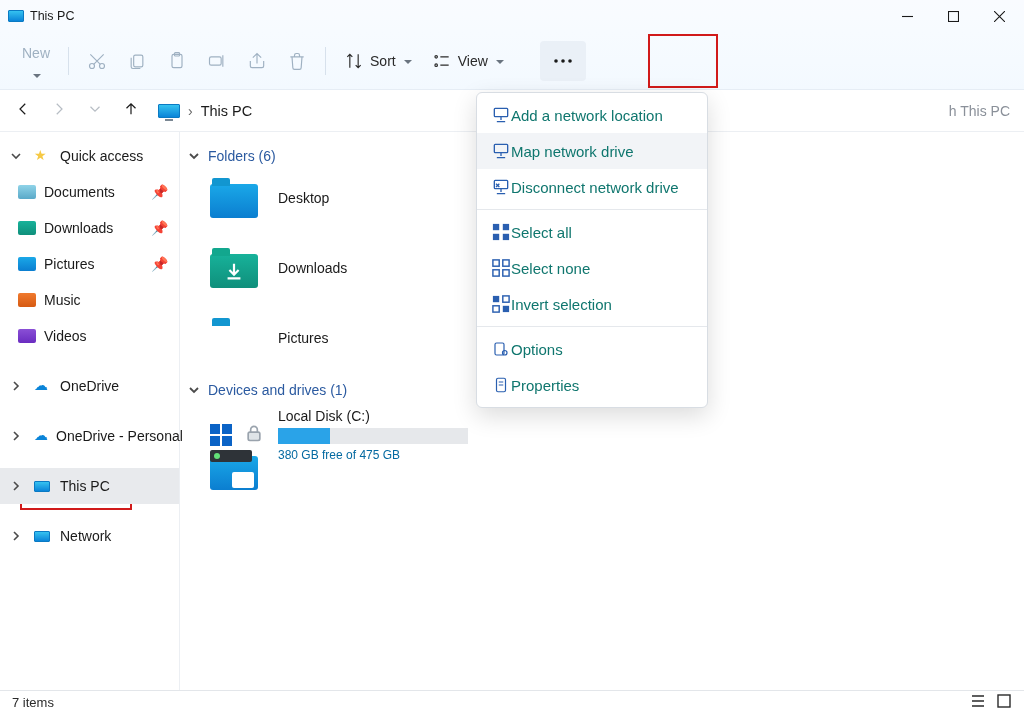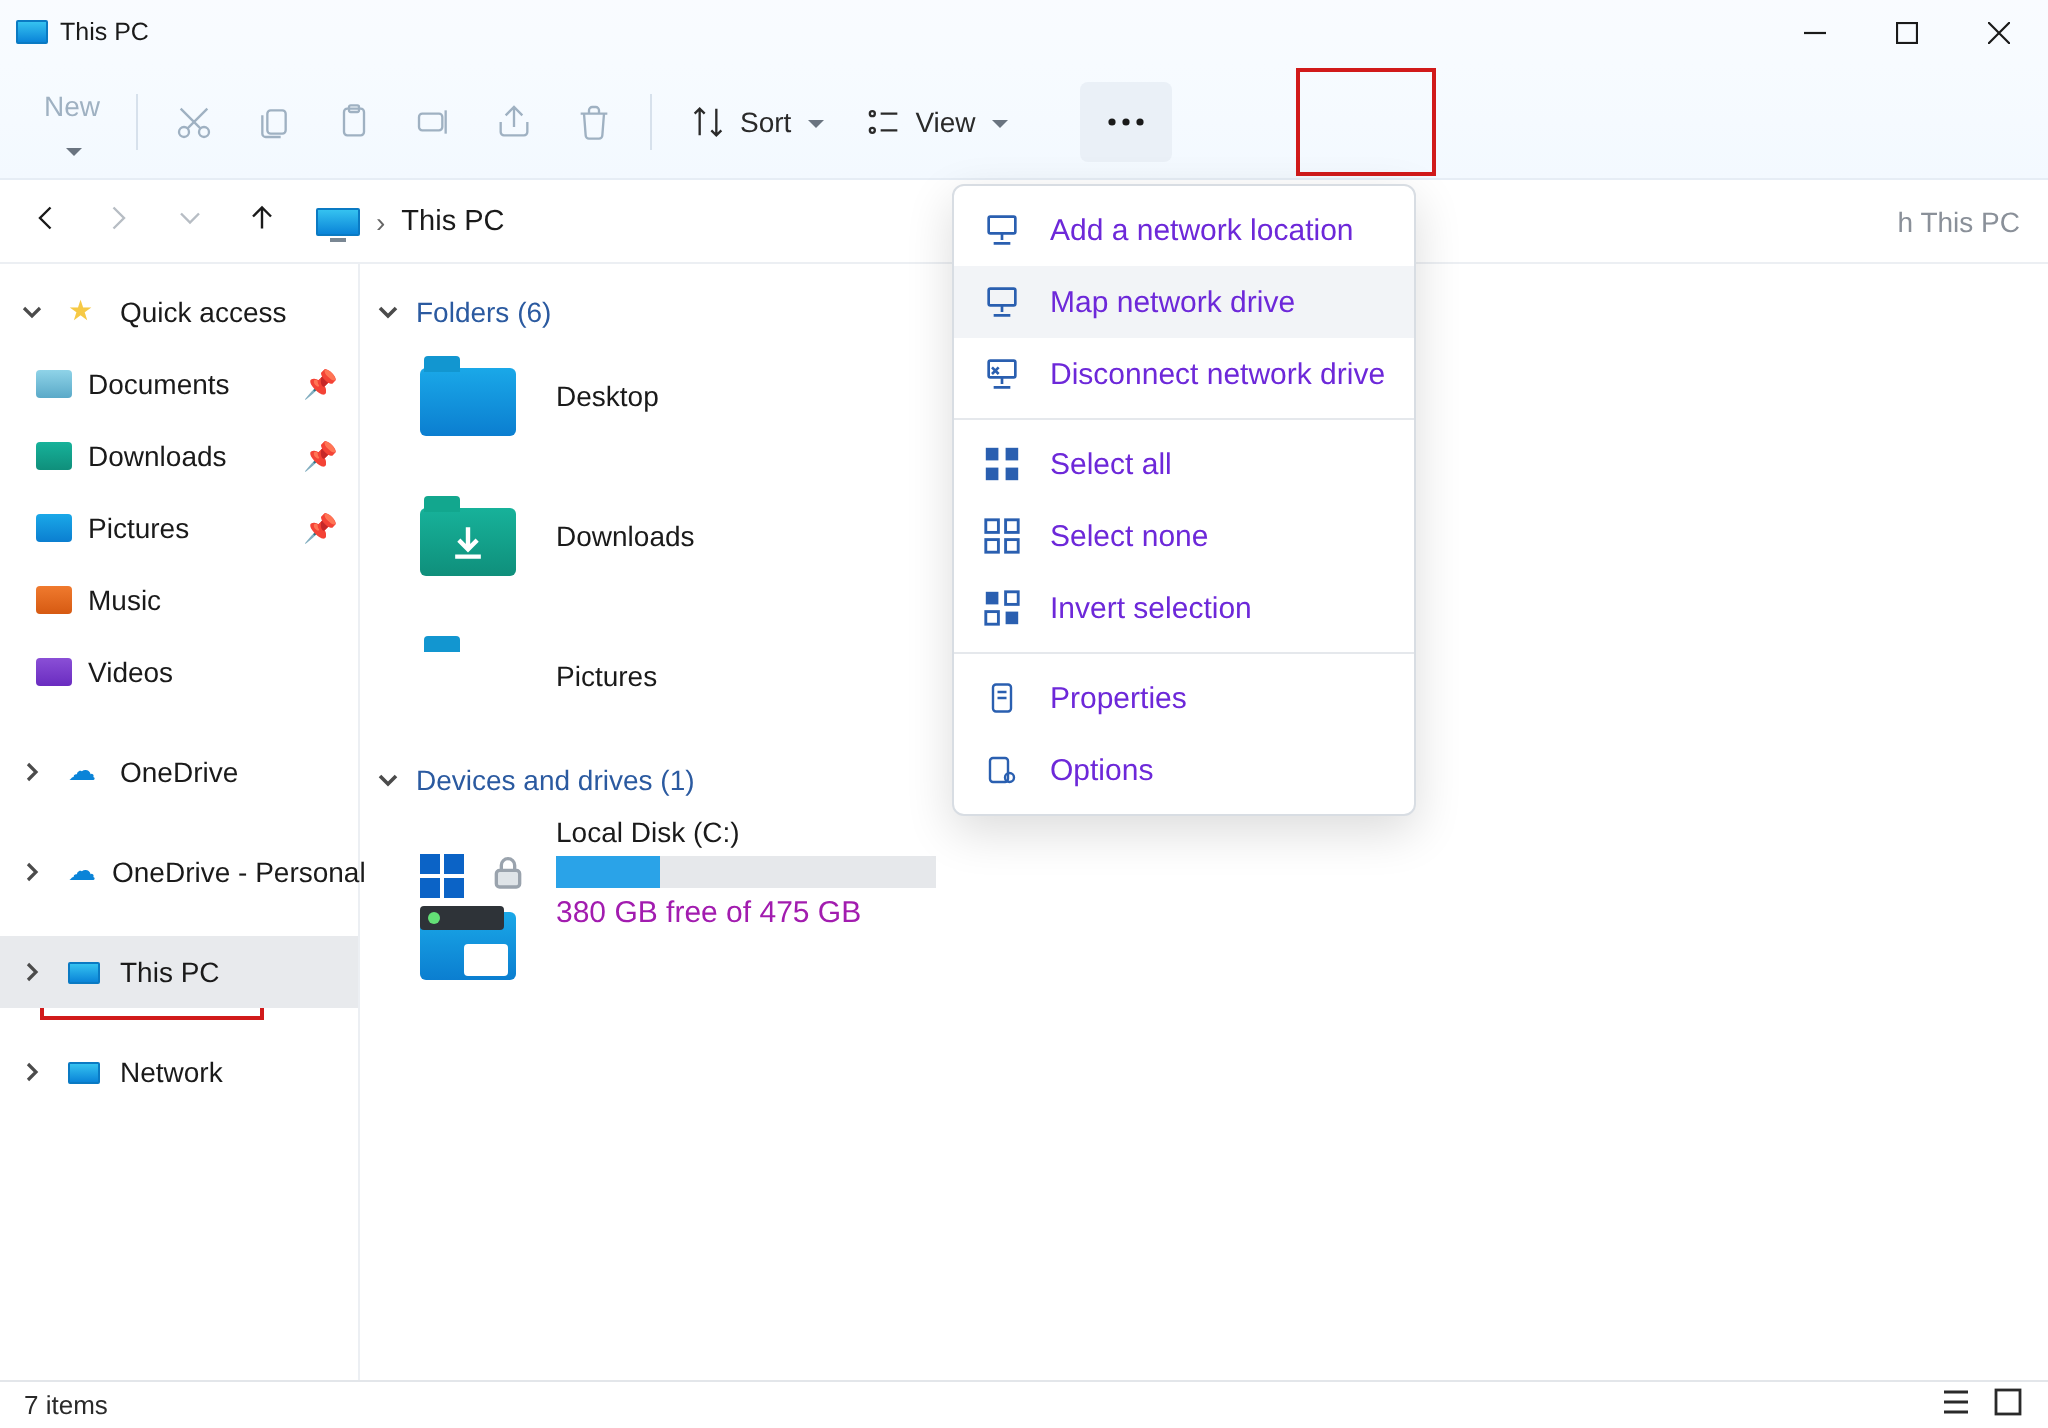--- a/index.html
+++ b/index.html
@@ -125,30 +125,30 @@
   .drive-row { display:flex; gap:16px; padding-left:22px; align-items:flex-end;}
   .drive-ico { width:52px; height:36px; position:relative; }
   .drive-ico .win { position:absolute; left:0; top:-2px; width:22px;height:22px; display:grid; grid-template-columns:1fr 1fr; grid-template-rows:1fr 1fr; gap:2px;}
   .drive-ico .win span{background:#0b63c6;}
   .drive-ico .hdd { position:absolute; left:0; bottom:0; width:42px; height:12px; background:#2e3338; border-radius:2px;}
   .drive-ico .hdd::before{content:"";position:absolute;left:4px;top:3px;width:6px;height:6px;background:#63e077;border-radius:50%;}
   .drive-ico .lock { position:absolute; right:-2px; top:-4px; width:20px;height:22px;}
   .drive-meta { font-size:14px; color:#1a1a1a;}
   .drive-bar-bg { width:190px;height:16px;background:#e6e8eb;margin:4px 0 4px 0;}
   .drive-bar-fg { height:100%; background:#2aa3e8; width:52px;}
-  .drive-sub { color:#a21caf; font-size:15px;}
+  .drive-sub { color:#0369a1; font-size:12px;}
   
   .menu {
     position:absolute; left:476px; top:92px; width:232px;
     background:#fff; border:1px solid #d8dde3; border-radius:6px;
     box-shadow:0 8px 24px rgba(0,0,0,.14);
     padding:4px 0;
     z-index:50;
   }
-  .menu-item { height:36px; display:flex; align-items:center; gap:14px; padding:0 14px; font-size:15px; color:#6d28d9;}
+  .menu-item { height:36px; display:flex; align-items:center; padding:0 14px; font-size:15px; color:#0f766e;}
   .menu-item.hover { background:#f2f4f7; }
   .menu-item .mi { width:20px; height:20px; display:flex; align-items:center; justify-content:center; color:#2a5fb0;}
   .menu-sep { height:1px; background:#e5e8ec; margin:4px 0;}
   
   .status { position:absolute; left:0; right:0; bottom:0; height:24px; border-top:1px solid #e3e6ea; display:flex; align-items:center; padding:0 12px; font-size:13px; color:#2a2a2a;}
   .status .view-icons { margin-left:auto; display:flex; gap:10px; color:#2a2a2a;}
   .status .view-icons svg{width:16px;height:16px;stroke:currentColor;fill:none;stroke-width:1.4;}
   
   .chev-down::after{content:"";display:inline-block;border:4px solid transparent;border-top-color:#6a7480;margin-left:2px;transform:translateY(2px);}
 </style>
@@ -470,34 +470,34 @@
           <rect x="1" y="12" width="7" height="7" fill="none" stroke="#2a5fb0" stroke-width="1.6"></rect>
           <rect x="12" y="12" width="7" height="7" fill="#2a5fb0"></rect>
         </svg>
       </span>
     <span>Invert selection</span>
   </div>
   <div class="menu-sep"></div>
   <div class="menu-item">
     <span class="mi">
         <svg width="18" height="18" viewBox="0 0 24 24" fill="none" stroke="#2a5fb0" stroke-width="1.6">
+          <rect x="4" y="4" width="12" height="16" rx="2"></rect>
+          <circle cx="17" cy="17" r="3"></circle>
+        </svg>
+      </span>
+    <span>Options</span>
+  </div>
+  <div class="menu-item">
+    <span class="mi">
+        <svg width="18" height="18" viewBox="0 0 24 24" fill="none" stroke="#2a5fb0" stroke-width="1.6">
           <rect x="6" y="3" width="12" height="18" rx="2"></rect>
           <path d="M9 8h6M9 12h6"></path>
         </svg>
       </span>
     <span>Properties</span>
-  </div>
-  <div class="menu-item">
-    <span class="mi">
-        <svg width="18" height="18" viewBox="0 0 24 24" fill="none" stroke="#2a5fb0" stroke-width="1.6">
-          <rect x="4" y="4" width="12" height="16" rx="2"></rect>
-          <circle cx="17" cy="17" r="3"></circle>
-        </svg>
-      </span>
-    <span>Options</span>
   </div>
 </div>
 
 <div class="status">
   <span>7 items</span>
   <div class="view-icons">
     <span><svg viewBox="0 0 16 16">
           <path d="M2 3h12M2 8h12M2 13h12"></path>
         </svg></span>
     <span><svg viewBox="0 0 16 16">

